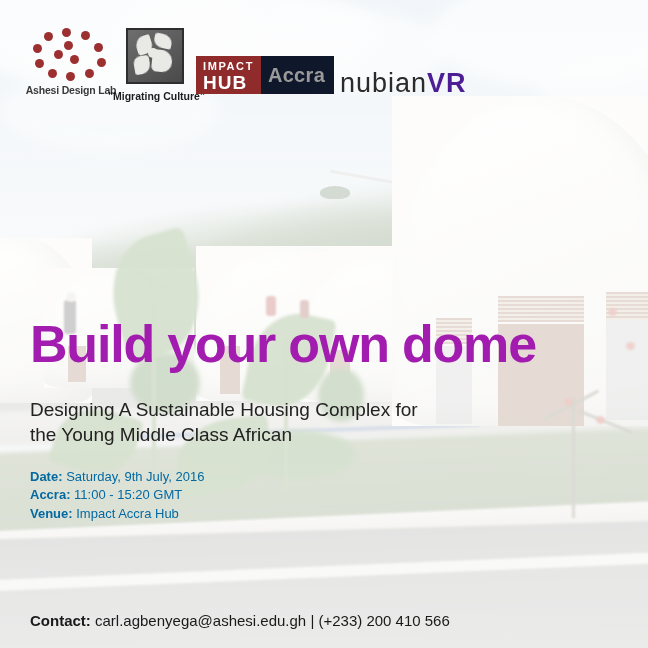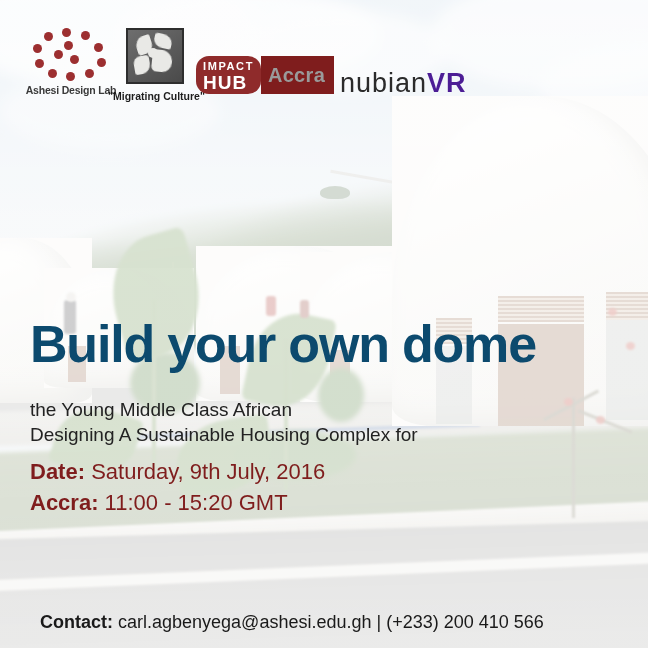--- a/index.html
+++ b/index.html
@@ -111,44 +111,44 @@
 
   .logo-mig{position:absolute;left:112px;top:2px;width:88px;height:74px;}
   .migbox{position:absolute;left:14px;top:0;width:54px;height:52px;
     background:linear-gradient(145deg,#6e6e6e,#4a4a4a);border:2px solid #2e2e2e;}
   .migshape{position:absolute;background:#e9e9e6;filter:blur(.3px);}
   .lbl-mig{position:absolute;left:-4px;bottom:0;width:96px;text-align:center;
     font-size:10.5px;color:#1d1d1d;font-weight:700;white-space:nowrap;}
 
   .logo-hub{position:absolute;left:196px;top:30px;height:38px;display:flex;align-items:stretch;}
   .hubred{background:#8f2b2b;color:#fff;padding:3px 7px 0 7px;display:flex;flex-direction:column;
-    justify-content:center;line-height:1;border-radius:13px;}
+    justify-content:center;line-height:1;}
   .hub-impact{font-size:11px;font-weight:700;letter-spacing:1.6px;}
   .hub-hub{font-size:19px;font-weight:700;letter-spacing:1px;margin-top:1px;}
-  .hubwhite{background:#7f1d1d;color:#9a9a9a;font-size:20px;font-weight:700;
+  .hubwhite{background:#0f172a;color:#9a9a9a;font-size:20px;font-weight:700;
     display:flex;align-items:center;padding:0 9px 0 7px;letter-spacing:.3px;}
 
   .logo-nubian{position:absolute;left:340px;top:44px;font-size:27px;letter-spacing:1px;
     line-height:1;white-space:nowrap;}
   .nub-n{color:#2b2b2b;font-weight:400;}
   .nub-vr{color:#4c1d95;font-weight:700;}
 
   .logo-omp{position:absolute;left:505px;top:36px;font-size:40px;color:#2c2c2c;
     font-weight:700;line-height:1;letter-spacing:-2px;white-space:nowrap;
     font-family:"DejaVu Sans",sans-serif;}
 
   
   .content{position:absolute;left:30px;top:318px;width:600px;z-index:45;}
-  .title{font-size:52px;font-weight:700;color:#0c4a6e;line-height:1.02;letter-spacing:-1.2px;margin:0;}
+  .title{font-size:52px;font-weight:700;color:#a21caf;line-height:1.02;letter-spacing:-1.2px;margin:0;}
   .subtitle{font-size:31px;font-weight:400;color:#1d1d1d;line-height:1.15;margin:10px 0 0 0;
     letter-spacing:-.4px;}
   .desc{font-size:19px;font-weight:400;color:#222;line-height:1.33;margin:26px 0 0 0;}
-  .details{margin:8px 0 0 0;font-size:22px;color:#7f1d1d;line-height:1.43;}
+  .details{margin:20px 0 0 0;font-size:13px;color:#0369a1;line-height:1.43;}
   .details b{font-weight:700;}
-  .contact{position:absolute;left:40px;top:612px;font-size:18px;color:#1a1a1a;z-index:45;}
+  .contact{position:absolute;left:30px;top:612px;font-size:15px;color:#1a1a1a;z-index:45;}
   .contact b{font-weight:700;}
 </style>
 </head>
 <body>
 
 <div id="poster">
 
   <div class="photo">
     <div class="sky"></div>
     <div class="cloud c1"></div>
@@ -283,32 +283,36 @@
 
     <div class="logo-nubian">
       <span class="nub-n">nubian</span><span class="nub-vr">VR</span>
     </div>
 
   </div>
 
   <div class="content">
     <h1 class="title">Build your own dome</h1>
     <div class="desc">
+      <div>Designing A Sustainable Housing Complex for</div>
       <div>the Young Middle Class African</div>
-      <div>Designing A Sustainable Housing Complex for</div>
     </div>
     <div class="details">
       <div>
         <b>Date:</b>
         <span>Saturday, 9th July, 2016</span>
       </div>
       <div>
         <b>Accra:</b>
         <span>11:00 - 15:20 GMT</span>
       </div>
+      <div>
+        <b>Venue:</b>
+        <span>Impact Accra Hub</span>
+      </div>
     </div>
   </div>
 
   <div class="contact">
     <b>Contact:</b>
     <span>carl.agbenyega@ashesi.edu.gh | (+233) 200 410 566</span>
   </div>
 
 </div>
 

